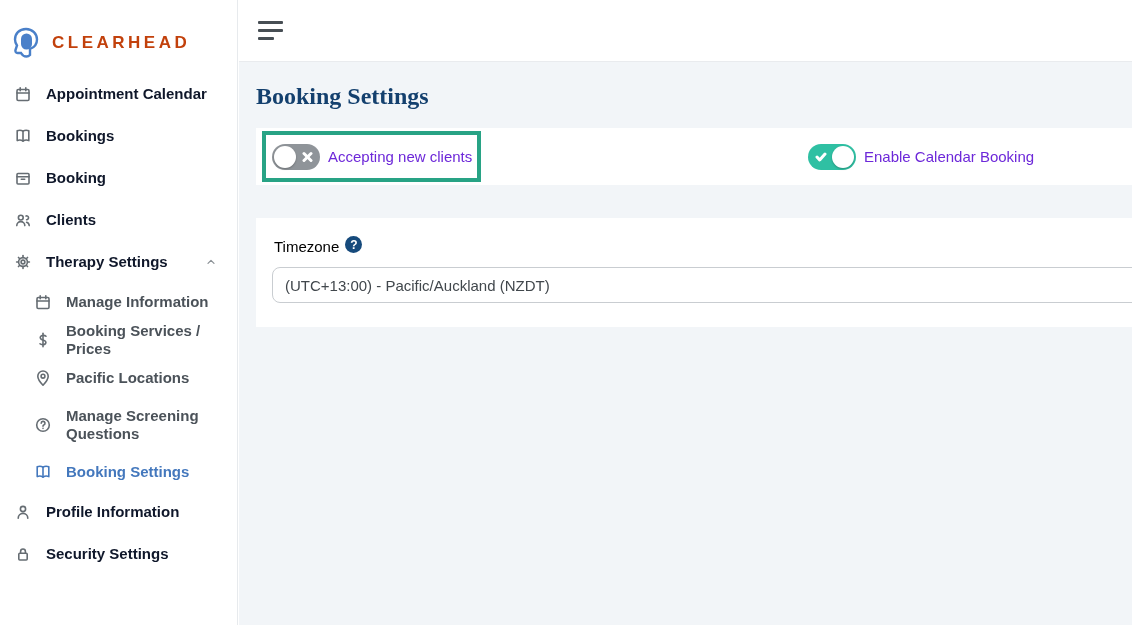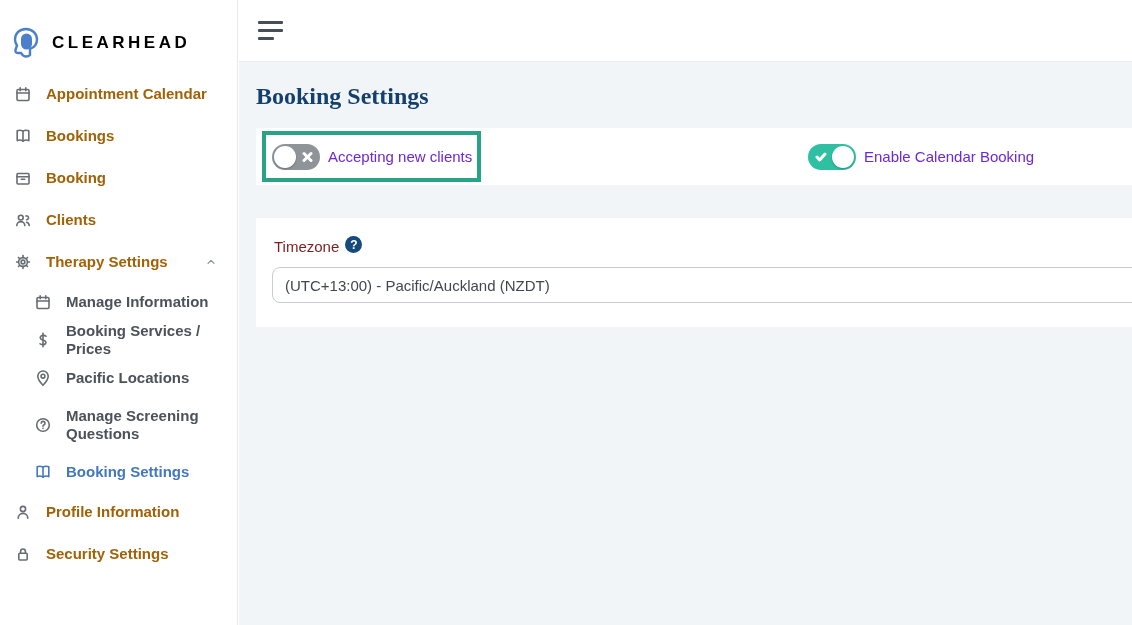--- a/index.html
+++ b/index.html
@@ -4,25 +4,25 @@
 <style>
   * { margin:0; padding:0; box-sizing:border-box; }
   html,body { width:1132px; height:625px; overflow:hidden; background:#fff;
     font-family:"Liberation Sans", sans-serif; }
   body { position:relative; }
 
   
   .sidebar { position:absolute; left:0; top:0; width:238px; height:625px;
     background:#ffffff; border-right:1px solid #e7eaed; }
   .logo { display:flex; align-items:center; gap:8px; padding:16px 8px 0 8px; height:70px; }
-  .logo-text { font-size:17px; font-weight:bold; letter-spacing:3.5px; color:#000000; }
+  .logo-text { font-size:17px; font-weight:bold; letter-spacing:3.5px; color:#c2410c; }
   .nav { padding-top:3px; }
   .nav-item { display:flex; align-items:center; height:42px; padding-left:14px; cursor:pointer; }
   .nav-item .ic { width:18px; height:18px; flex:0 0 18px; display:flex; align-items:center; justify-content:center; }
-  .nav-item .lbl { margin-left:14px; font-size:15px; font-weight:bold; color:#a16207; line-height:1.2; }
+  .nav-item .lbl { margin-left:14px; font-size:15px; font-weight:bold; color:#0f172a; line-height:1.2; }
   .sub-item { display:flex; align-items:center; height:38px; padding-left:34px; cursor:pointer; }
   .sub-item .ic { width:18px; height:18px; flex:0 0 18px; display:flex; align-items:center; justify-content:center; }
   .sub-item .lbl { margin-left:14px; font-size:15px; font-weight:bold; color:#4b5259; width:172px; line-height:1.2; }
   .sub-item.tall { height:56px;justify-content:space-between; }
   .sub-item.active .lbl { color:#4478bd; }
   .chevron { margin-left:auto; margin-right:20px; display:flex; align-items:center; }
   svg.icon { stroke:#666d73; fill:none; stroke-width:1.6; stroke-linecap:round; stroke-linejoin:round; }
   .active svg.icon { stroke:#4478bd; }
 
   
@@ -50,21 +50,21 @@
   .knob { position:absolute; top:2px; width:22px; height:22px; border-radius:50%;
     background:#ffffff; box-shadow:0 1px 2px rgba(0,0,0,.25); }
   .switch.off .knob { left:2px; }
   .switch.on .knob { right:2px; }
   .switch .glyph { position:absolute; top:50%; transform:translateY(-50%); display:flex; }
   .switch.off .glyph { right:7px; }
   .switch.on .glyph { left:7px; }
   .toggle-lbl { margin-left:8px; font-size:15px; color:#6d28d9; }
   .card.tz-card { height:109px; margin-top:33px; position:relative; }
   .tz-label-row { display:flex; align-items:center; padding:20px 0 0 18px; }
-  .tz-label { font-size:15px; color:#7f1d1d; }
+  .tz-label { font-size:15px; color:#000000; }
   .help-badge { width:17px; height:17px; border-radius:50%; background:#164a7c; color:#fff;
     font-size:12px; font-weight:bold; display:flex; align-items:center; justify-content:center;
     margin-left:6px; margin-top:-4px; cursor:pointer; }
   .tz-input { position:absolute; left:16px; top:49px; width:1120px; height:36px;
     border:1px solid #c9cdd1; border-radius:8px; background:#fff; padding:0 12px;
     font-size:15px; color:#41474c; font-family:"Liberation Sans", sans-serif; }
 </style>
 </head>
 <body>
 

